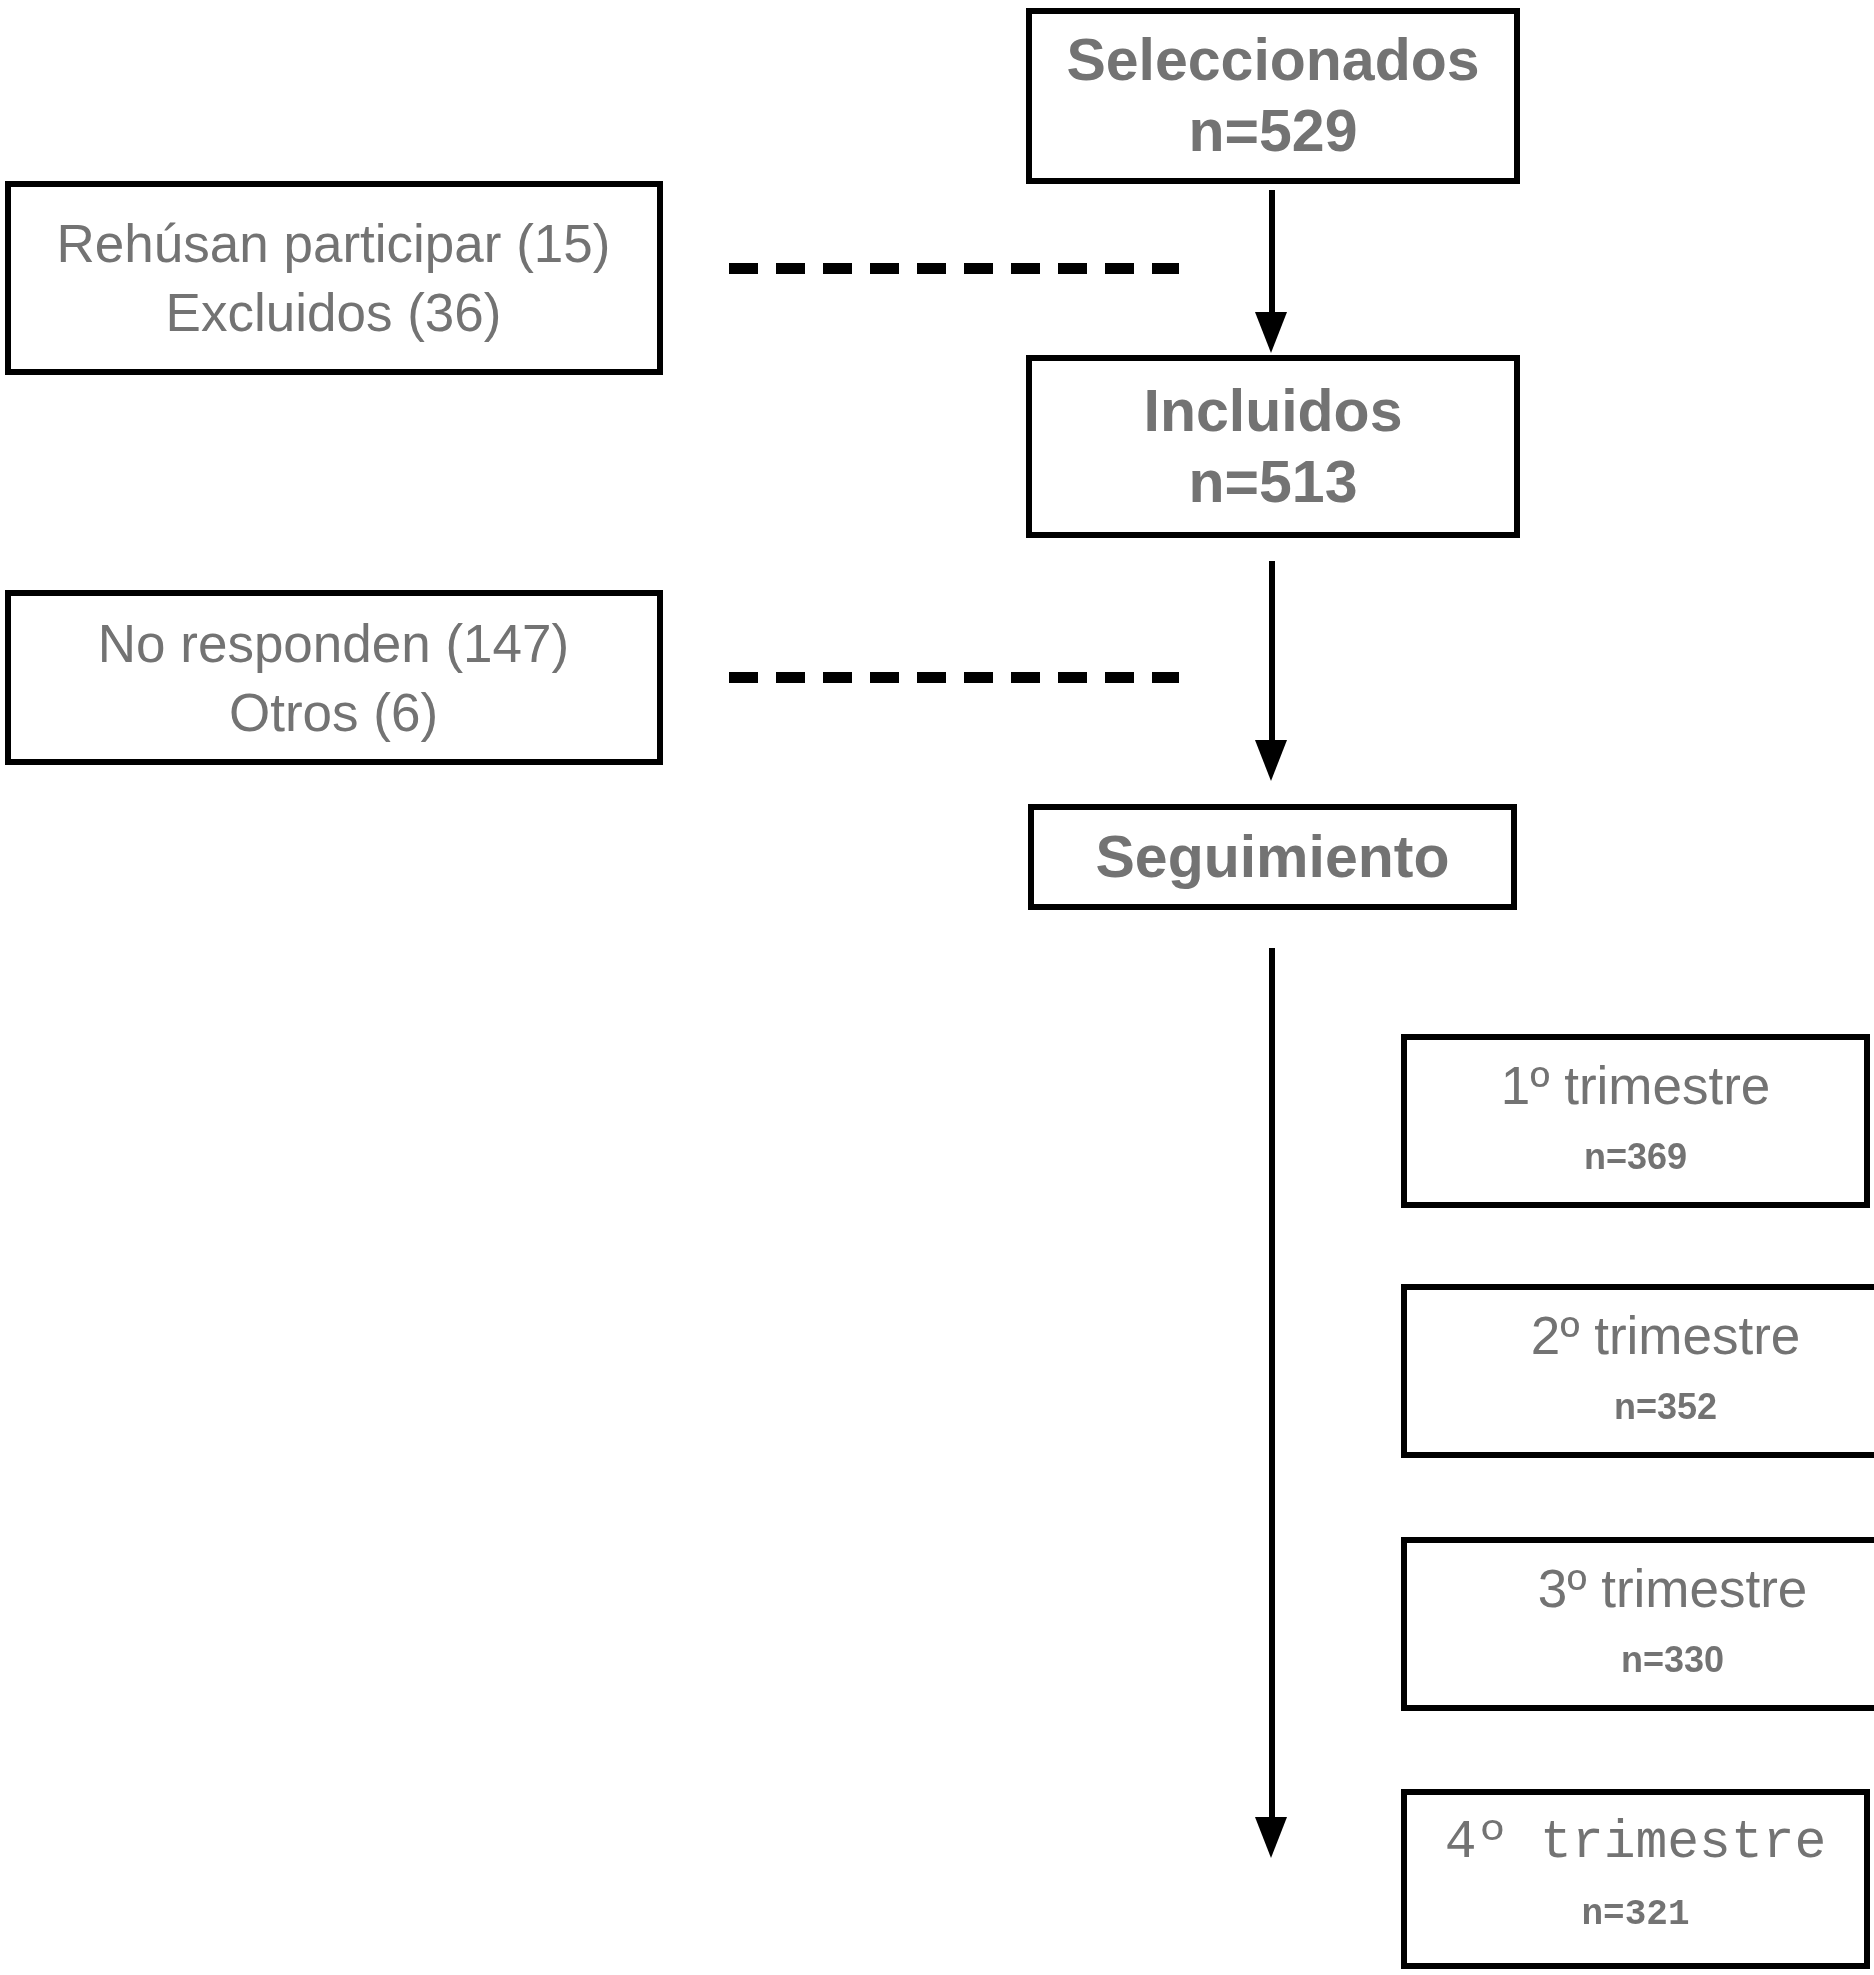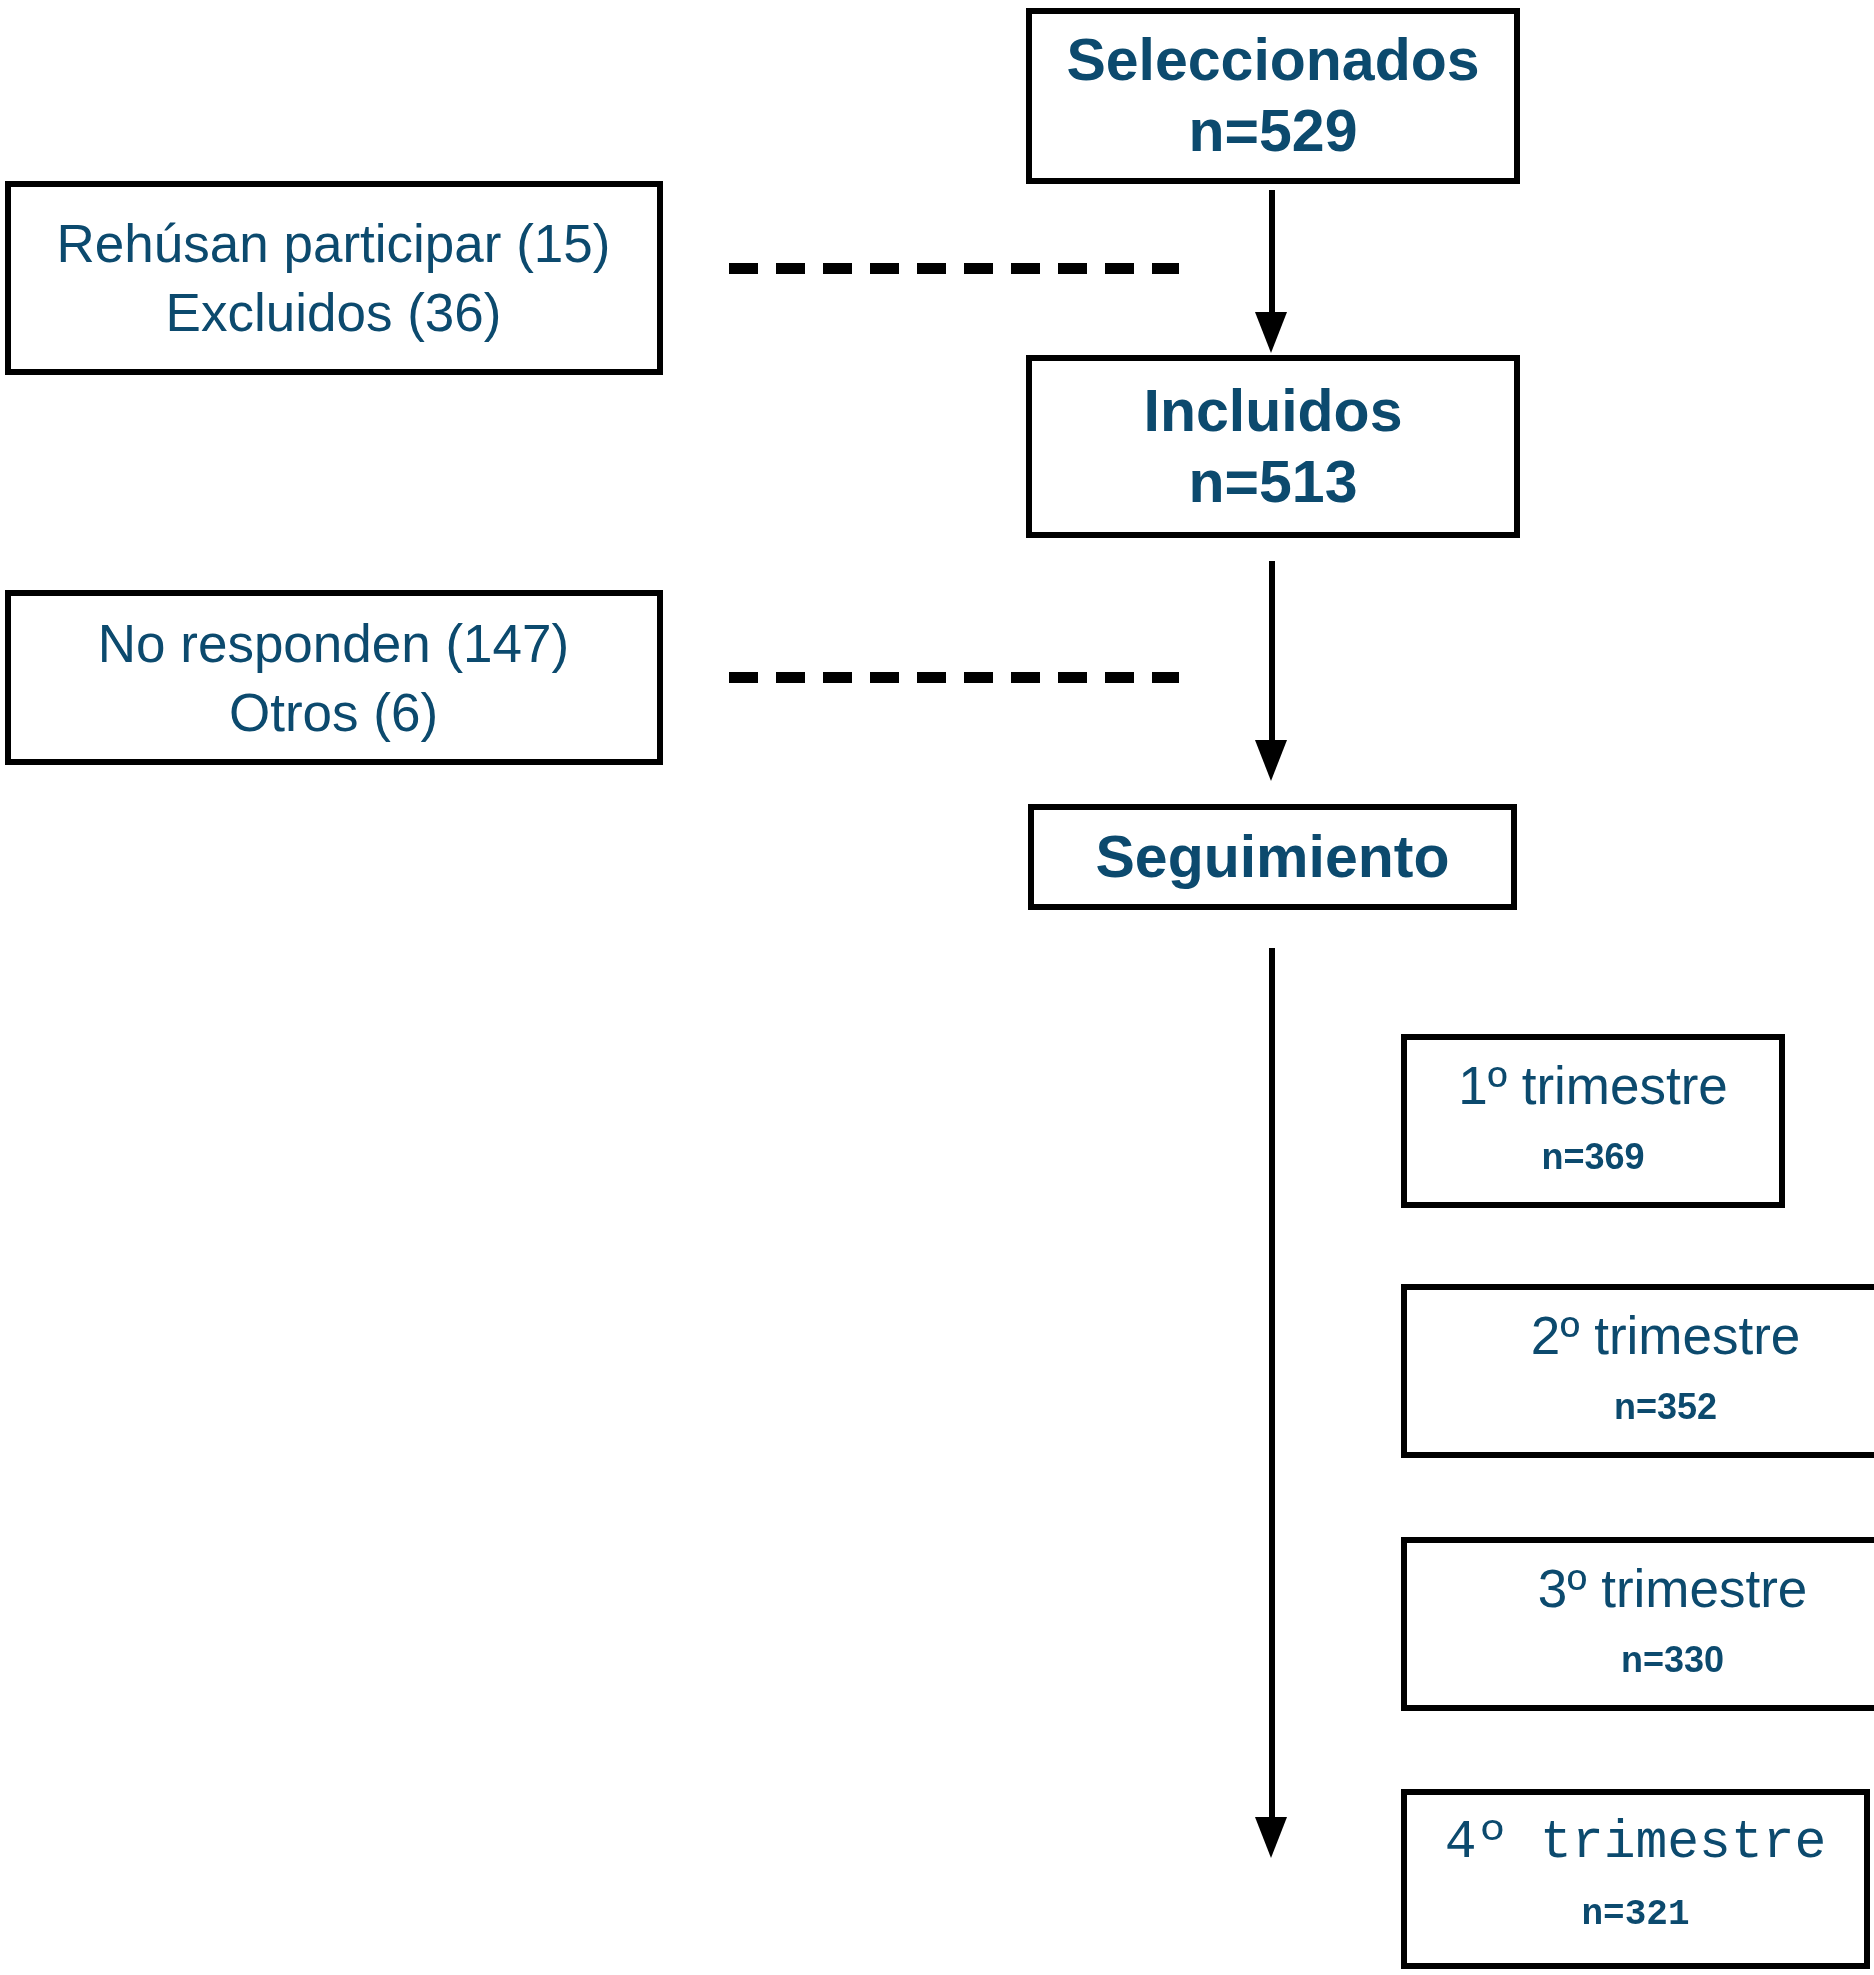--- a/index.html
+++ b/index.html
@@ -2,21 +2,21 @@
 <html style="font-size:12px"><head>
 <meta charset="utf-8">
 <style>
   html,body{margin:0;padding:0;background:#ffffff;}
   #canvas{
     position:relative;
     width:1875px;
     height:1975px;
     background:#ffffff;
     font-family:"Liberation Sans","DejaVu Sans",sans-serif;
-    color:#0c4a6e;
+    color:#737373;
     overflow:hidden;
   }
   .box{
     position:absolute;
     box-sizing:border-box;
     border:6.8px solid #000;
     background:#fff;
     display:flex;
     flex-direction:column;
     align-items:center;
@@ -85,21 +85,21 @@
 
   <div class="box seg-box" style="left:1028px;top:804px;width:489px;height:106px;">
     <div class="line">Seguimiento</div>
   </div>
 
   <div class="arrow" style="left:1255px;top:948px;height:910px;">
     <div class="shaft"></div>
     <div class="head"></div>
   </div>
 
-  <div class="box tri-box" style="left:1401px;top:1034px;width:384px;height:174px;">
+  <div class="box tri-box" style="left:1401px;top:1034px;width:469px;height:174px;">
     <div class="line1">1º trimestre</div>
     <div class="line2">n=369</div>
   </div>
 
   <div class="box tri-box" style="left:1401px;top:1284px;width:529px;height:174px;">
     <div class="line1">2º trimestre</div>
     <div class="line2">n=352</div>
   </div>
 
   <div class="box tri-box" style="left:1401px;top:1537px;width:543px;height:174px;">

